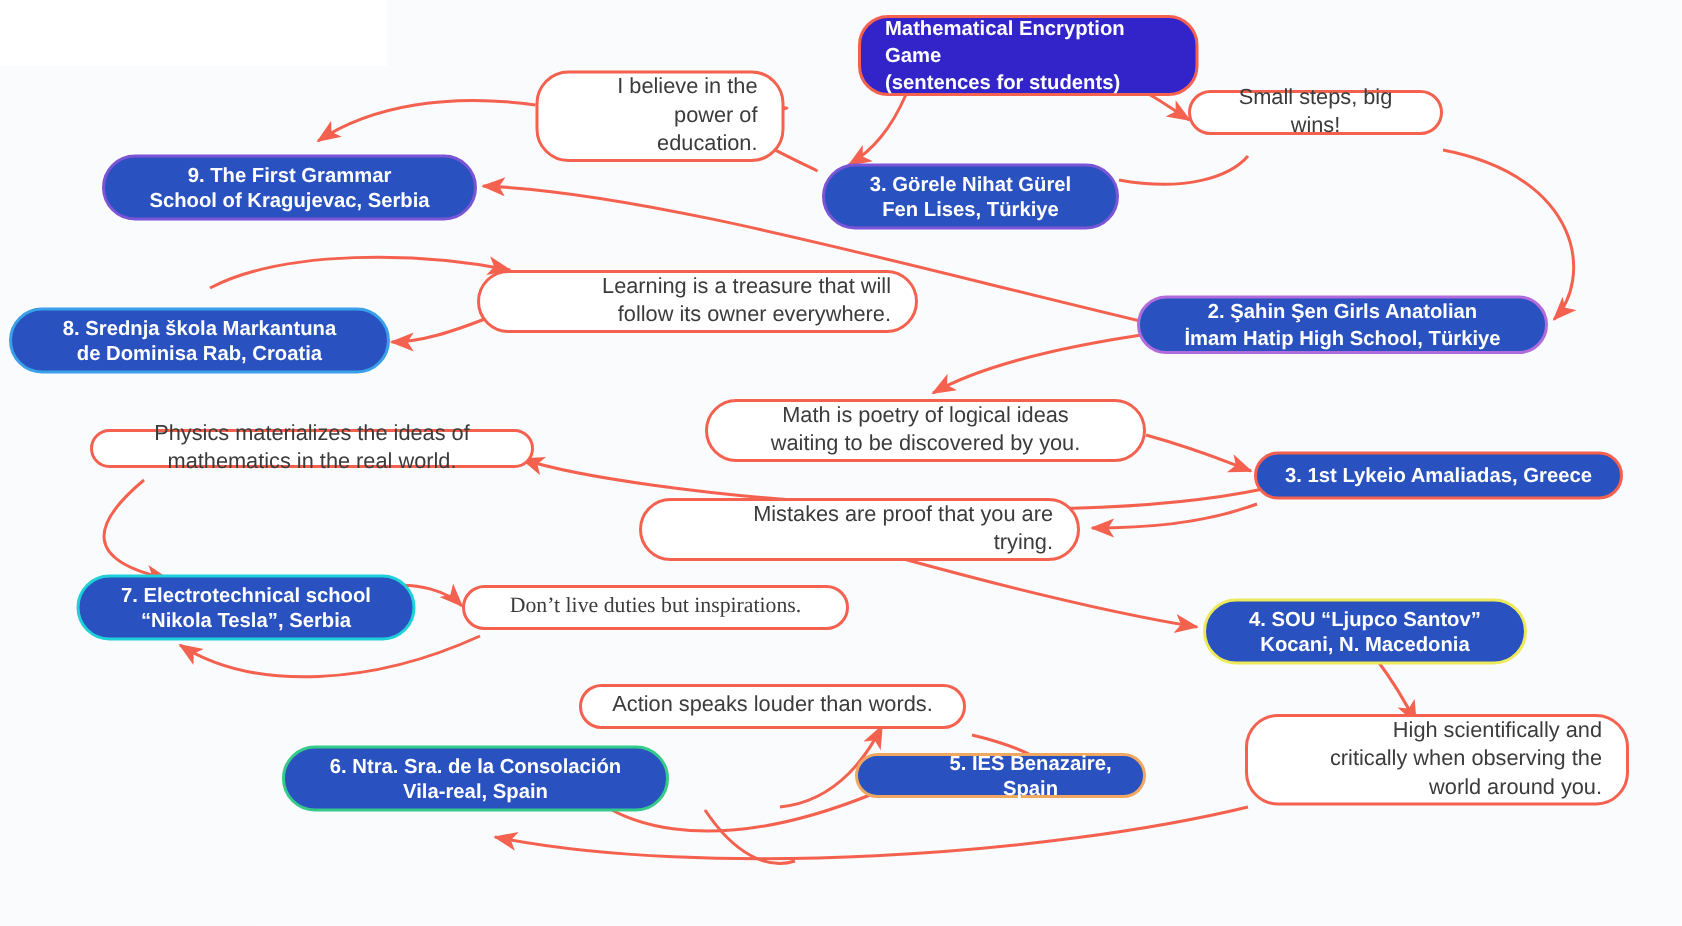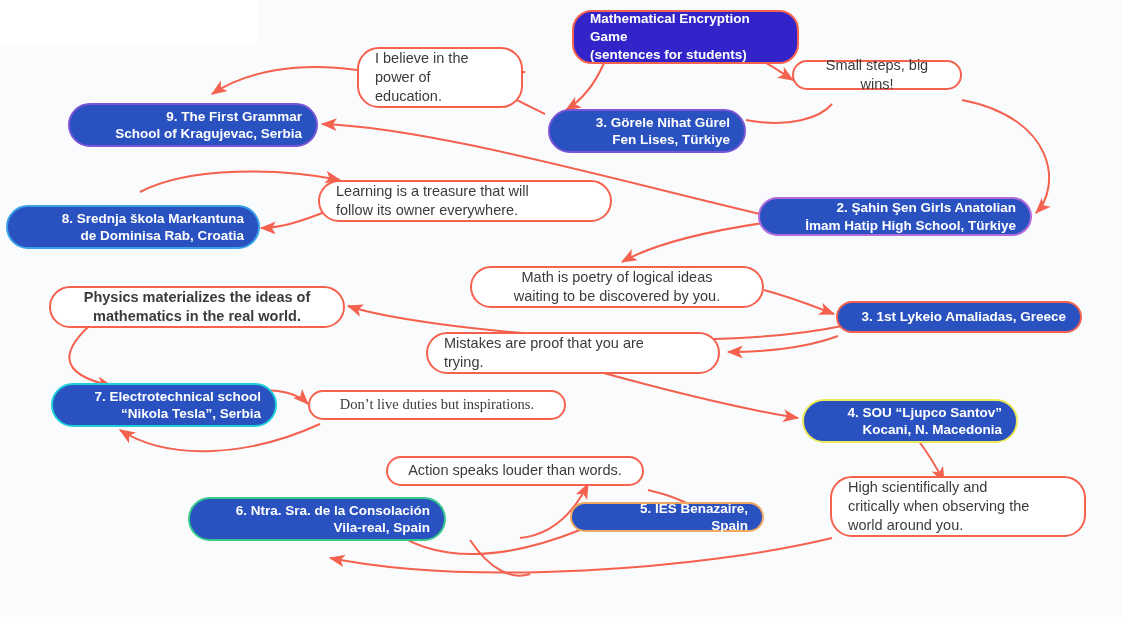--- a/index.html
+++ b/index.html
@@ -38,34 +38,34 @@
   .school {
     background: #2951bf;
     border-radius: 22px;
     border: 2px solid #7a55d6;
     color: #ffffff;
     font-weight: bold;
     font-size: 13.5px;
     line-height: 1.28;
     padding: 6px 14px;
     justify-content: center;
-    text-align: right;
+    text-align: center;
   }
   .quote {
     background: #ffffff;
     border-radius: 22px;
     border: 2px solid #f4614f;
     color: #3b3b3b;
     font-size: 14.5px;
     line-height: 1.33;
     padding: 7px 16px;
     font-weight: normal;
   }
   .q-center { justify-content: center; text-align: center; }
-  .q-left   { justify-content: flex-start; text-align: left; }
+  .q-left   { justify-content: flex-start; text-align: right; }
   .title-node {
     background: #3224c9;
     border: 2px solid #f4614f;
     border-radius: 20px;
     color: #ffffff;
     font-weight: bold;
     font-size: 13.5px;
     line-height: 1.32;
     padding: 8px 16px;
     text-align: left;
@@ -206,21 +206,21 @@
     </div>
   </div>
 
   <div class="node quote q-center" style="left:470px; top:266px; width:294px; height:42px;">
     <div style="width:100%;">
       <span>Math is poetry of logical ideas</span>
       <span>waiting to be discovered by you.</span>
     </div>
   </div>
 
-  <div class="node quote q-center" style="left:49px; top:286px; width:296px; height:42px;font-weight:bold;">
+  <div class="node quote q-center" style="left:60px; top:286px; width:296px; height:26px;">
     <div style="width:100%;">
       <span>Physics materializes the ideas of</span>
       <span>mathematics in the real world.</span>
     </div>
   </div>
 
   <div class="node quote q-left" style="left:426px; top:332px; width:294px; height:42px;">
     <div style="width:100%;">
       <span>Mistakes are proof that you are</span>
       <span>trying.</span>

